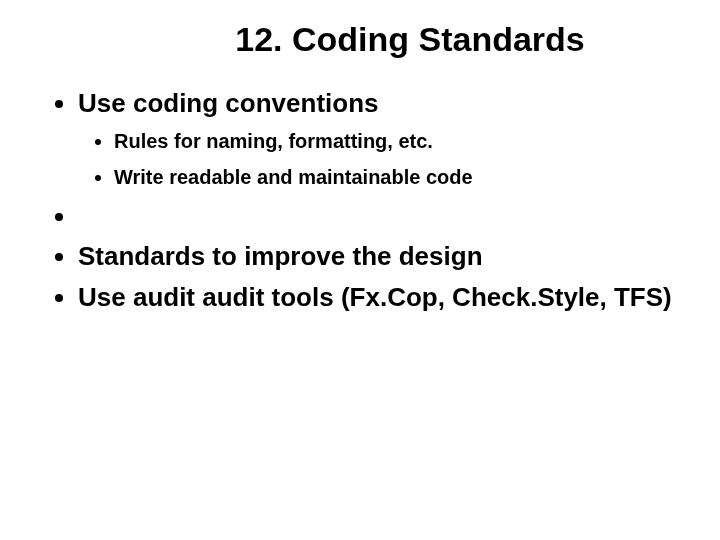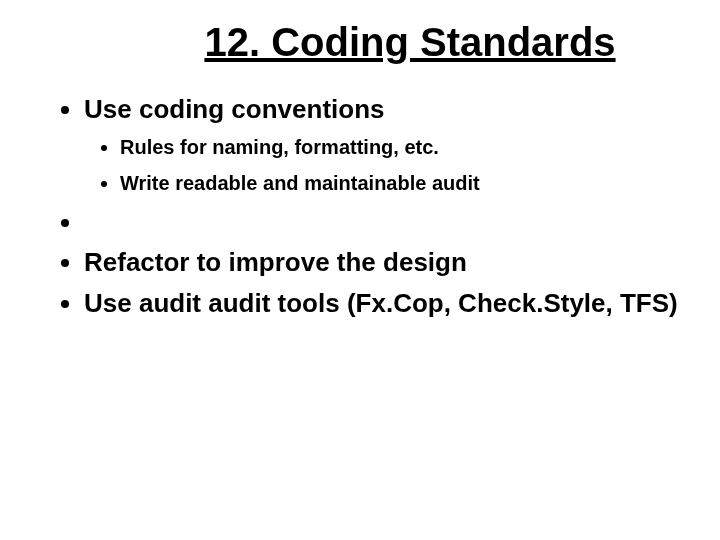--- a/index.html
+++ b/index.html
@@ -11,36 +11,35 @@
     font-family: Arial, Helvetica, sans-serif;
     color: #000000;
   }
   .slide {
     box-sizing: border-box;
     width: 720px;
     height: 540px;
     padding: 10px 30px 20px 30px;
   }
   .title {
-    font-size: 40px;
+    font-size: 34px;
     font-weight: bold;
     text-align: center;
     margin: 10px 0 28px 100px;
     white-space: nowrap;
-    text-decoration: underline;
   }
   ul.level1 {
     list-style: disc;
     margin: 0 0 0 0;
     padding-left: 48px;
   }
   ul.level1 > li {
     font-size: 26px;
     font-weight: bold;
-    margin: 8px 0 6px 6px;
+    margin: 8px 0 6px 0;
     line-height: 1.25;
   }
   ul.level2 {
     list-style: disc;
     margin: 4px 0 10px 0;
     padding-left: 36px;
   }
   ul.level2 > li {
     font-size: 20px;
     font-weight: bold;
@@ -52,21 +51,21 @@
 <body>
 
 <div class="slide">
   <div class="title">12. Coding Standards</div>
 
   <ul class="level1">
     <li>
       <span>Use coding conventions</span>
       <ul class="level2">
         <li>Rules for naming, formatting, etc.</li>
-        <li>Write readable and maintainable audit</li>
+        <li>Write readable and maintainable code</li>
       </ul>
     </li>
     <li>
     </li>
-    <li>Refactor to improve the design</li>
+    <li>Standards to improve the design</li>
     <li>Use audit audit tools (Fx.Cop, Check.Style, TFS)</li>
   </ul>
 </div>
 
 </body></html>

